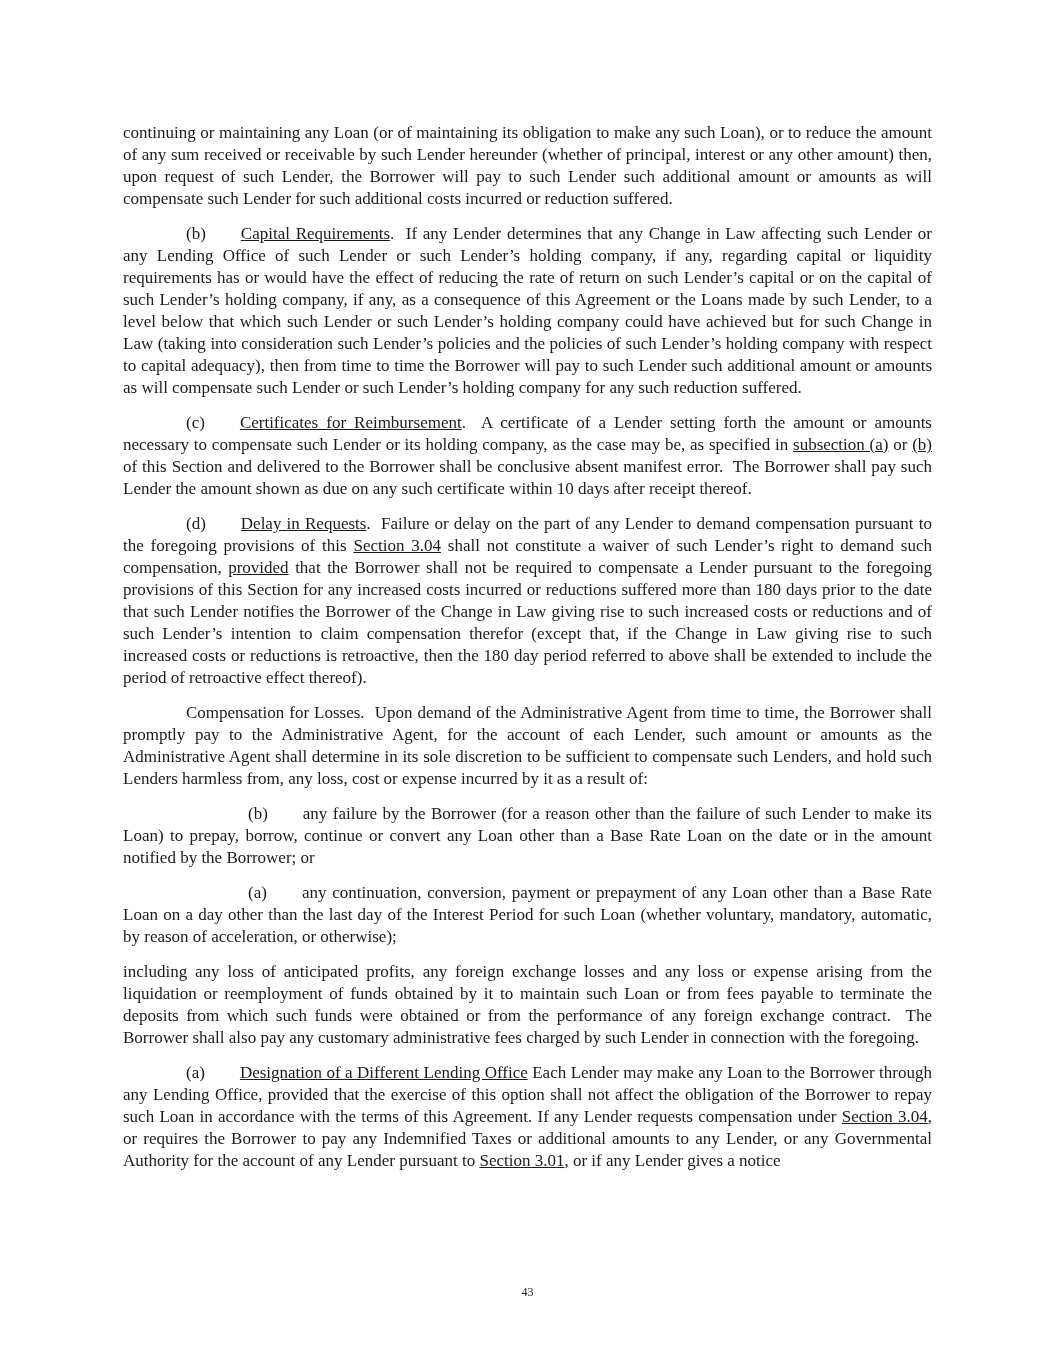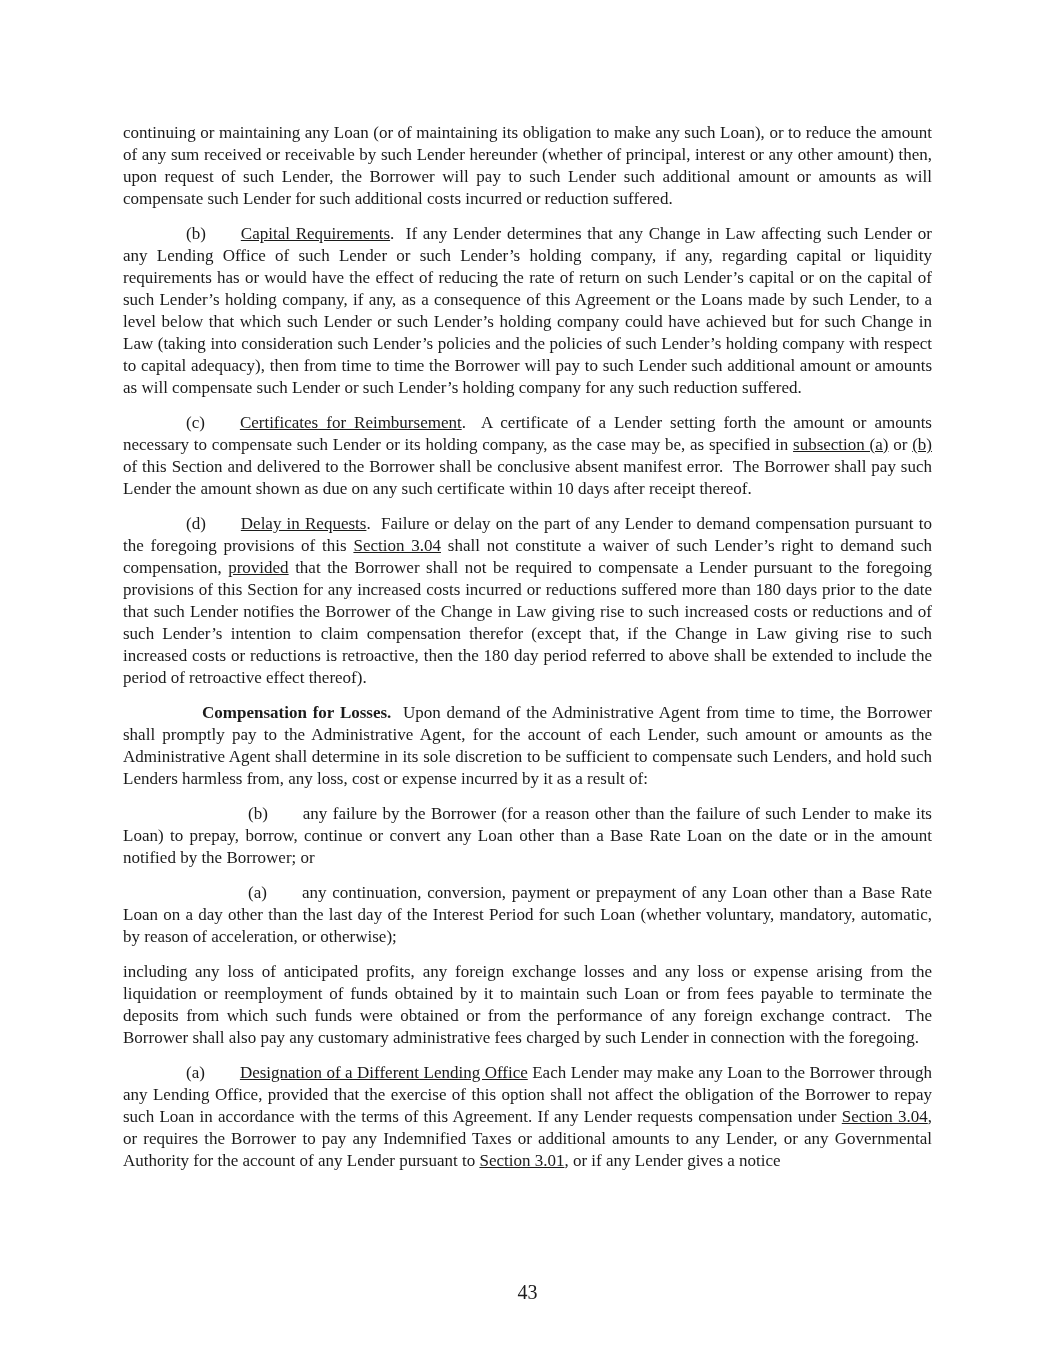--- a/index.html
+++ b/index.html
@@ -33,28 +33,28 @@
     margin: 0 0 13px 0;
   }
   p.para:last-child { margin-bottom: 17px; }
   .indent-l1 { text-indent: 63px; }
   .indent-l2 { text-indent: 125px; }
   .tab {
     display: inline-block;
     width: 35px;
   }
   .u { text-decoration: underline; }
-  .b { font-weight: bold; margin-left: 16px; }
+  .b { font-weight: normal; }
   .page-footer {
     position: absolute;
     top: 1283px;
     left: 0;
     width: 100%;
     text-align: center;
-    font-size: 20px;
+    font-size: 12px;
     line-height: 18px;
   }
 </style>
 </head>
 <body>
 
 <main class="page">
   <section class="doc-body">
       <p class="para"><span>continuing or maintaining any Loan (or of maintaining its obligation to make any such Loan), or to reduce the amount of any sum received or receivable by such Lender hereunder (whether of principal, interest or any other amount) then, upon request of such Lender, the Borrower will pay to such Lender such additional amount or amounts as will compensate such Lender for such additional costs incurred or reduction suffered.</span></p>
       <p class="para indent-l1"><span>(b)</span><span class="tab"></span><span class="u">Capital Requirements</span><span>.&nbsp; If any Lender determines that any Change in Law affecting such Lender or any Lending Office of such Lender or such Lender’s holding company, if any, regarding capital or liquidity requirements has or would have the effect of reducing the rate of return on such Lender’s capital or on the capital of such Lender’s holding company, if any, as a consequence of this Agreement or the Loans made by such Lender, to a level below that which such Lender or such Lender’s holding company could have achieved but for such Change in Law (taking into consideration such Lender’s policies and the policies of such Lender’s holding company with respect to capital adequacy), then from time to time the Borrower will pay to such Lender such additional amount or amounts as will compensate such Lender or such Lender’s holding company for any such reduction suffered.</span></p>

